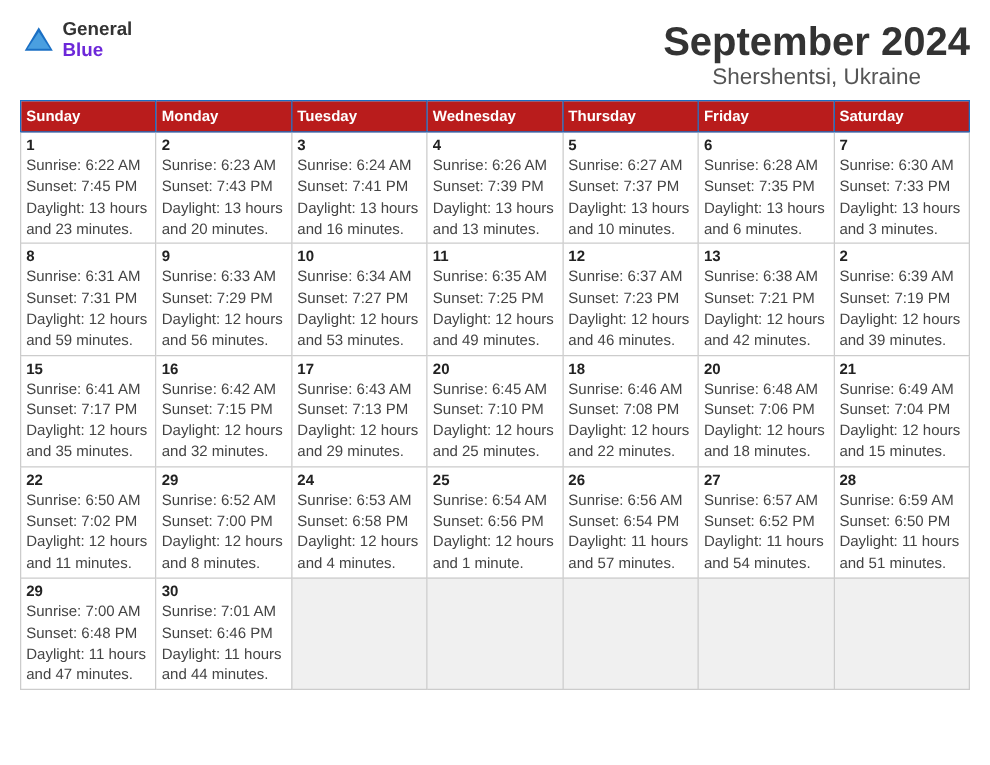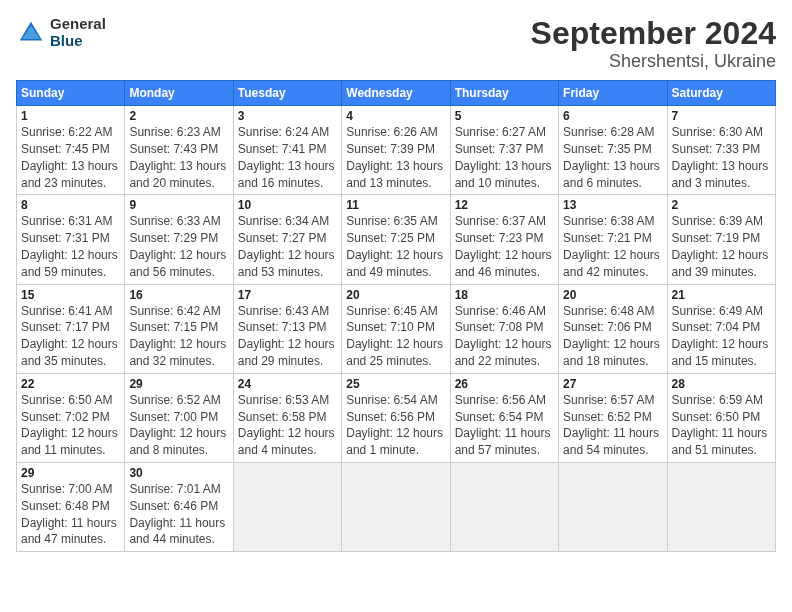--- a/index.html
+++ b/index.html
@@ -33,46 +33,46 @@
       line-height: 1.1;
     }
     .logo-general {
       font-size: 15px;
       font-weight: bold;
       color: #333;
     }
     .logo-blue {
       font-size: 15px;
       font-weight: bold;
-      color: #0c4a6e;
+      color: #6d28d9;
     }
     .logo-icon {
       width: 30px;
       height: 30px;
     }
     .title-block {
-      text-align: right;
+      text-align: center;
     }
     .month-title {
       font-size: 32px;
       font-weight: bold;
       color: #333;
       line-height: 1.1;
     }
     .subtitle {
       font-size: 18px;
       color: #555;
     }
     .calendar {
       width: 100%;
       border-collapse: collapse;
       table-layout: fixed;
     }
     .calendar th {
-      background: #3b82f6;
+      background: #b91c1c;
       color: #fff;
       font-size: 12px;
       font-weight: bold;
       padding: 5px 4px;
       text-align: left;
       border: 1px solid #1a6fc4;
     }
     .calendar td {
       border: 1px solid #ccc;
       vertical-align: top;

